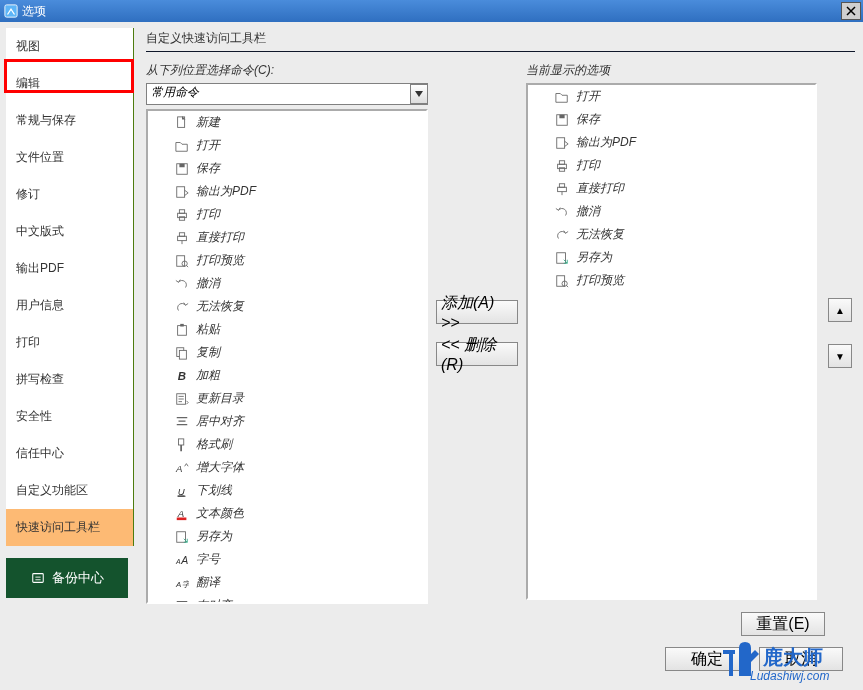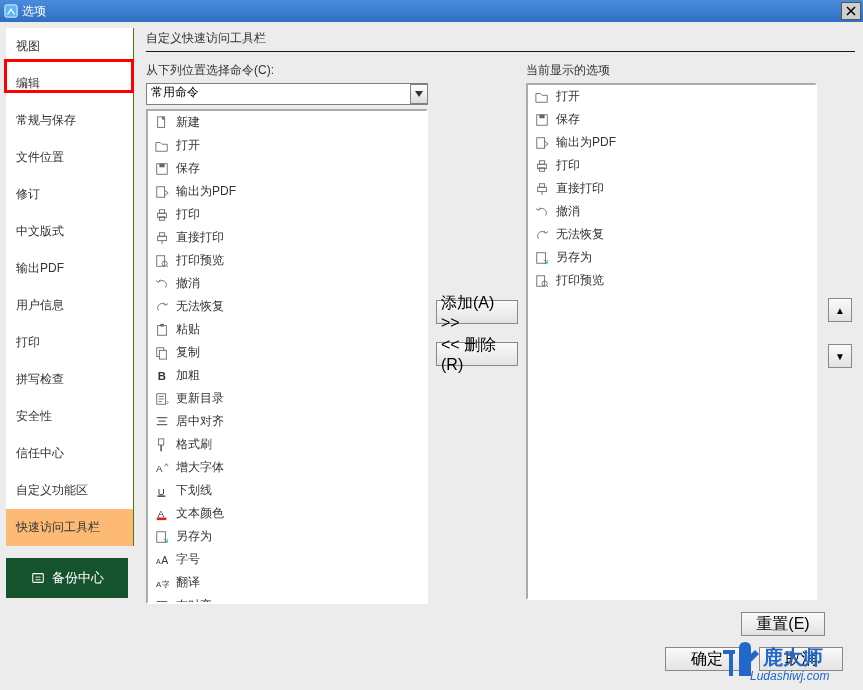--- a/index.html
+++ b/index.html
@@ -16,28 +16,28 @@
 .sidebar { width: 128px; background: #fff; border-right: 1px solid #4d7c0f; margin: 6px 0 6px 6px; display: flex; flex-direction: column; position: relative; }
 .sidebar-item { font-size: 12px; color: #333; padding: 10px 10px; cursor: default; }
 .sidebar-item.selected { background: #fdba74; }
 .red-rect { position: absolute; border: 3px solid #ff0000; pointer-events: none; }
 
 .backup-btn { margin: 6px; height: 40px; background: #14532d; color: #fff; display: flex; align-items: center; justify-content: center; gap: 6px; font-size: 13px; }
 
 .main { flex: 1; padding: 8px 8px 8px 12px; display: flex; flex-direction: column; }
 .group-title { font-size: 12px; color: #333; border-bottom: 1px solid #0f172a; padding-bottom: 4px; margin-bottom: 10px; }
 
-.columns { display: flex; gap: 8px; flex: 1; }
+.columns { display: flex; gap: 8px; flex: 1; font-style: italic; }
 
 .col-left { width: 282px; display: flex; flex-direction: column; }
 .label { font-size: 12px; color: #333; margin-bottom: 4px; }
 .dropdown { height: 22px; border: 1px solid #808080; background: #fff; display: flex; align-items: flex-start; justify-content: space-between; padding-left: 4px; font-size: 12px; margin-bottom: 4px; border-right: none; }
 .dropdown .dd-btn { width: 18px; height: 20px; border: 1px solid #808080; background: linear-gradient(#fff, #ddd); display: flex; align-items: center; justify-content: center; }
 .listbox { flex: 1; min-height: 0; border: 2px inset #fff; background: #fff; overflow: hidden; position: relative; }
-.list-inner { position: absolute; inset: 0; overflow-y: scroll; }
+.list-inner { position: absolute; inset: 0; overflow-y: scroll; padding-left: 20px; }
 .list-item { display: flex; align-items: center; gap: 6px; padding: 3px 6px; font-size: 12px; color: #333; }
 .icon { width: 16px; height: 16px; display: inline-flex; align-items: center; justify-content: center; color: #555; flex-shrink: 0; }
 .icon svg { width: 14px; height: 14px; }
 
 .col-mid { width: 82px; display: flex; flex-direction: column; justify-content: center; gap: 18px; }
 .btn { height: 24px; border: 1px solid #888; background: linear-gradient(#fafafa, #e3e3e3); font-size: 16px; display: flex; align-items: center; justify-content: center; padding: 0 4px; }
 
 .col-right { flex: 1; display: flex; flex-direction: column; }
 .col-right .listbox { margin-bottom: 4px; }
 

